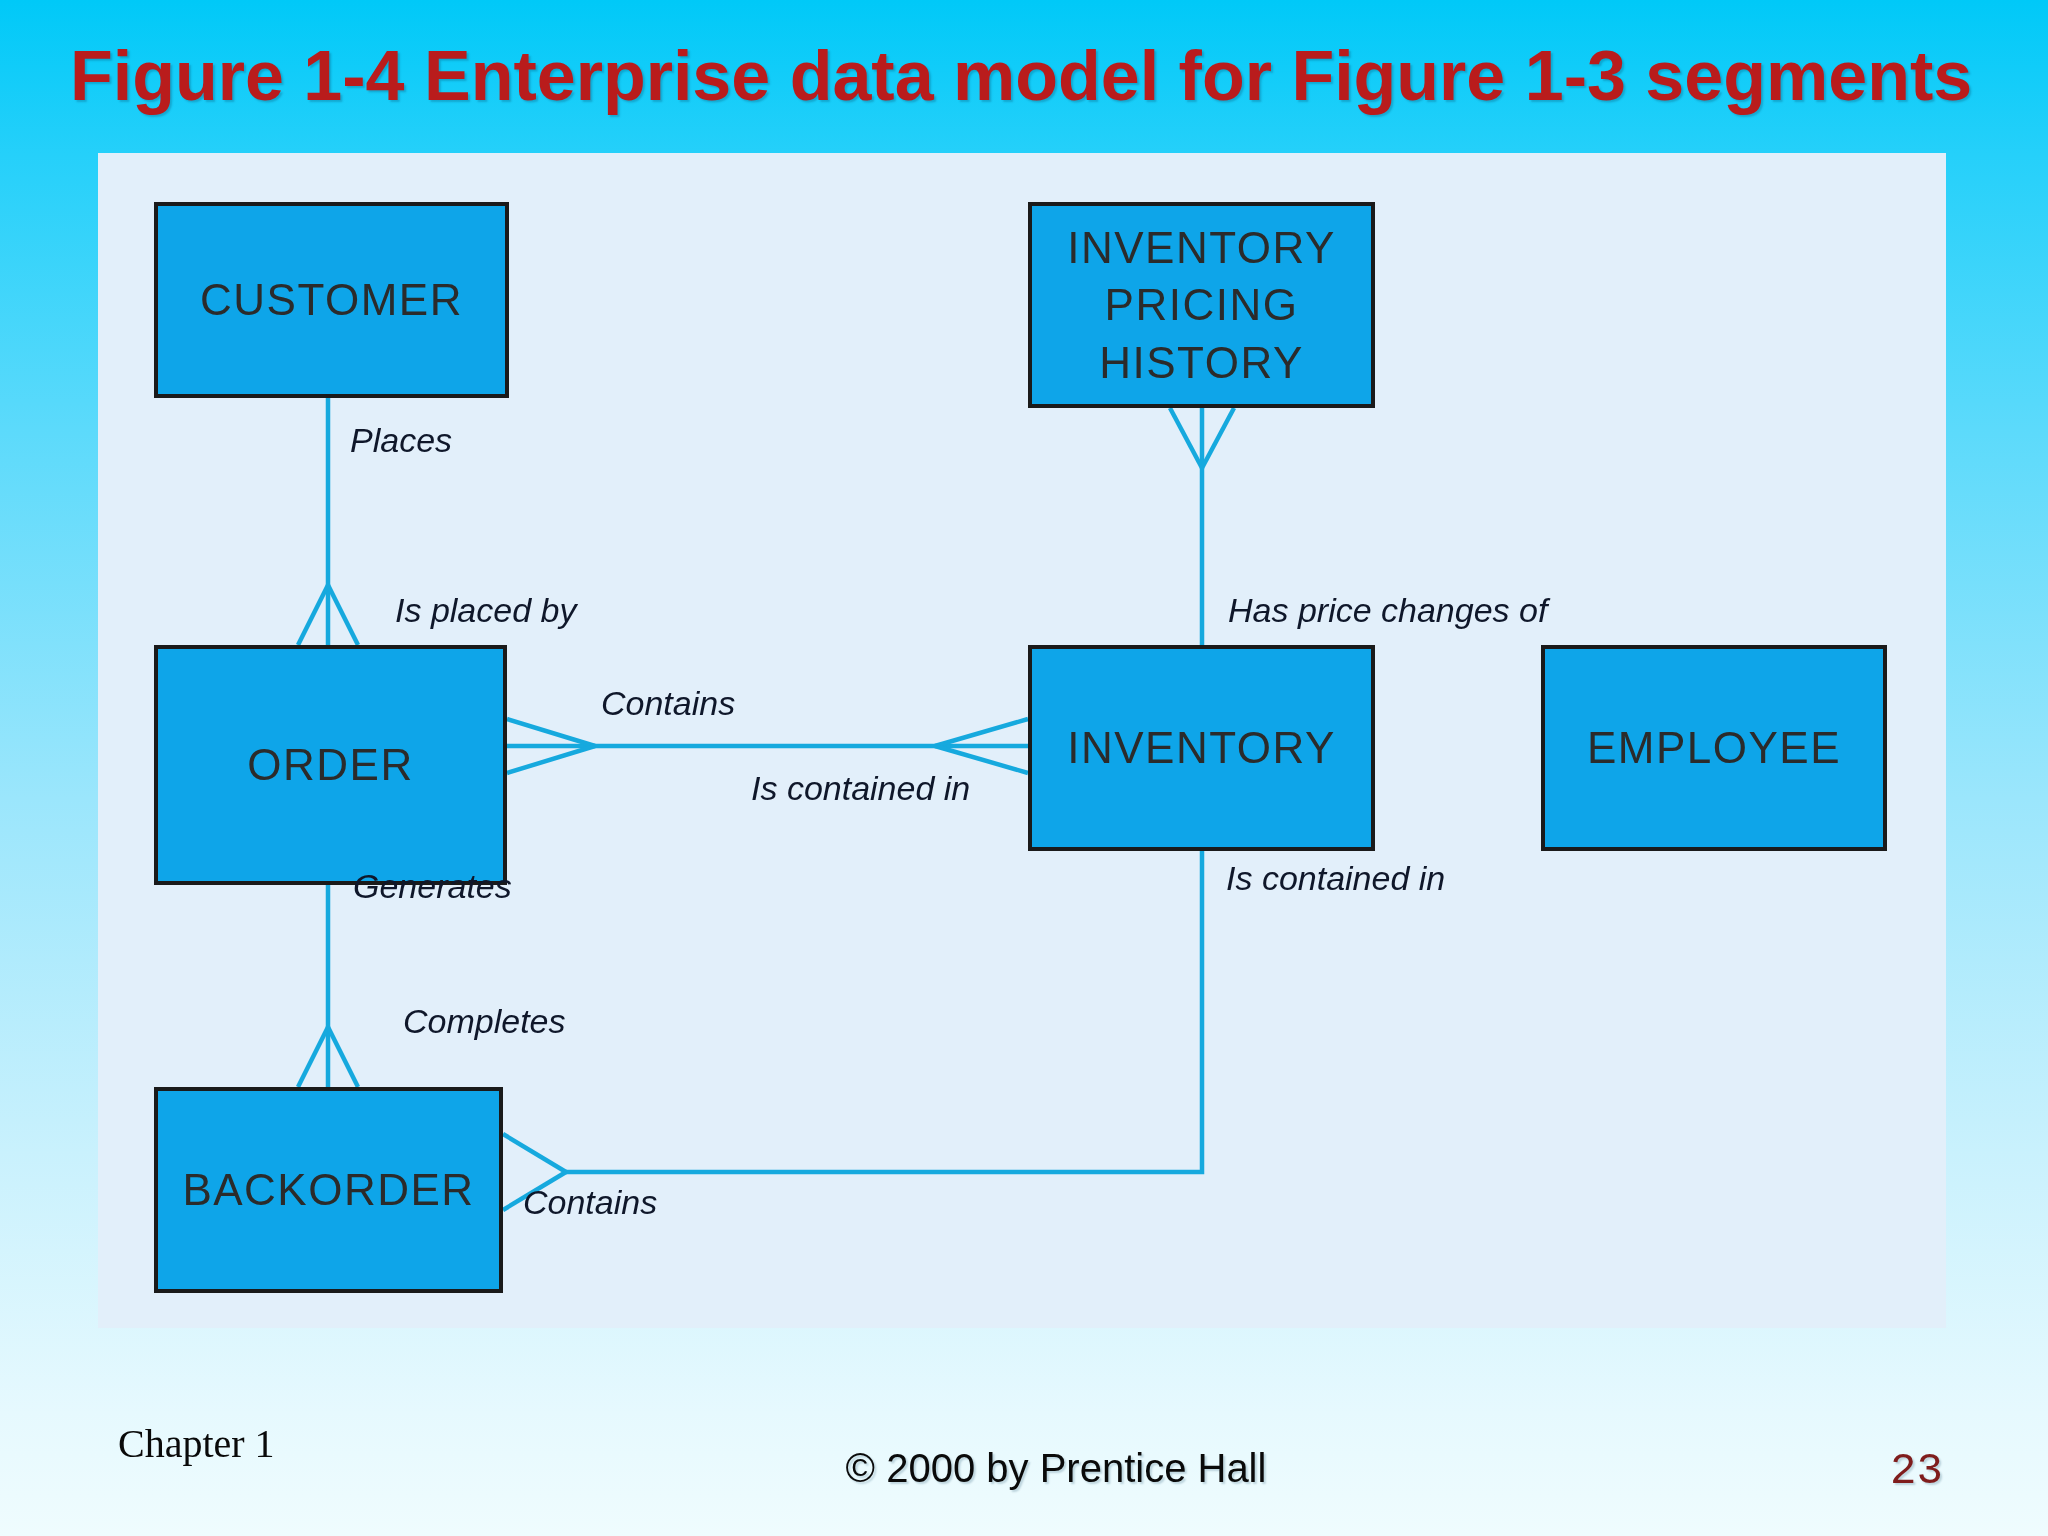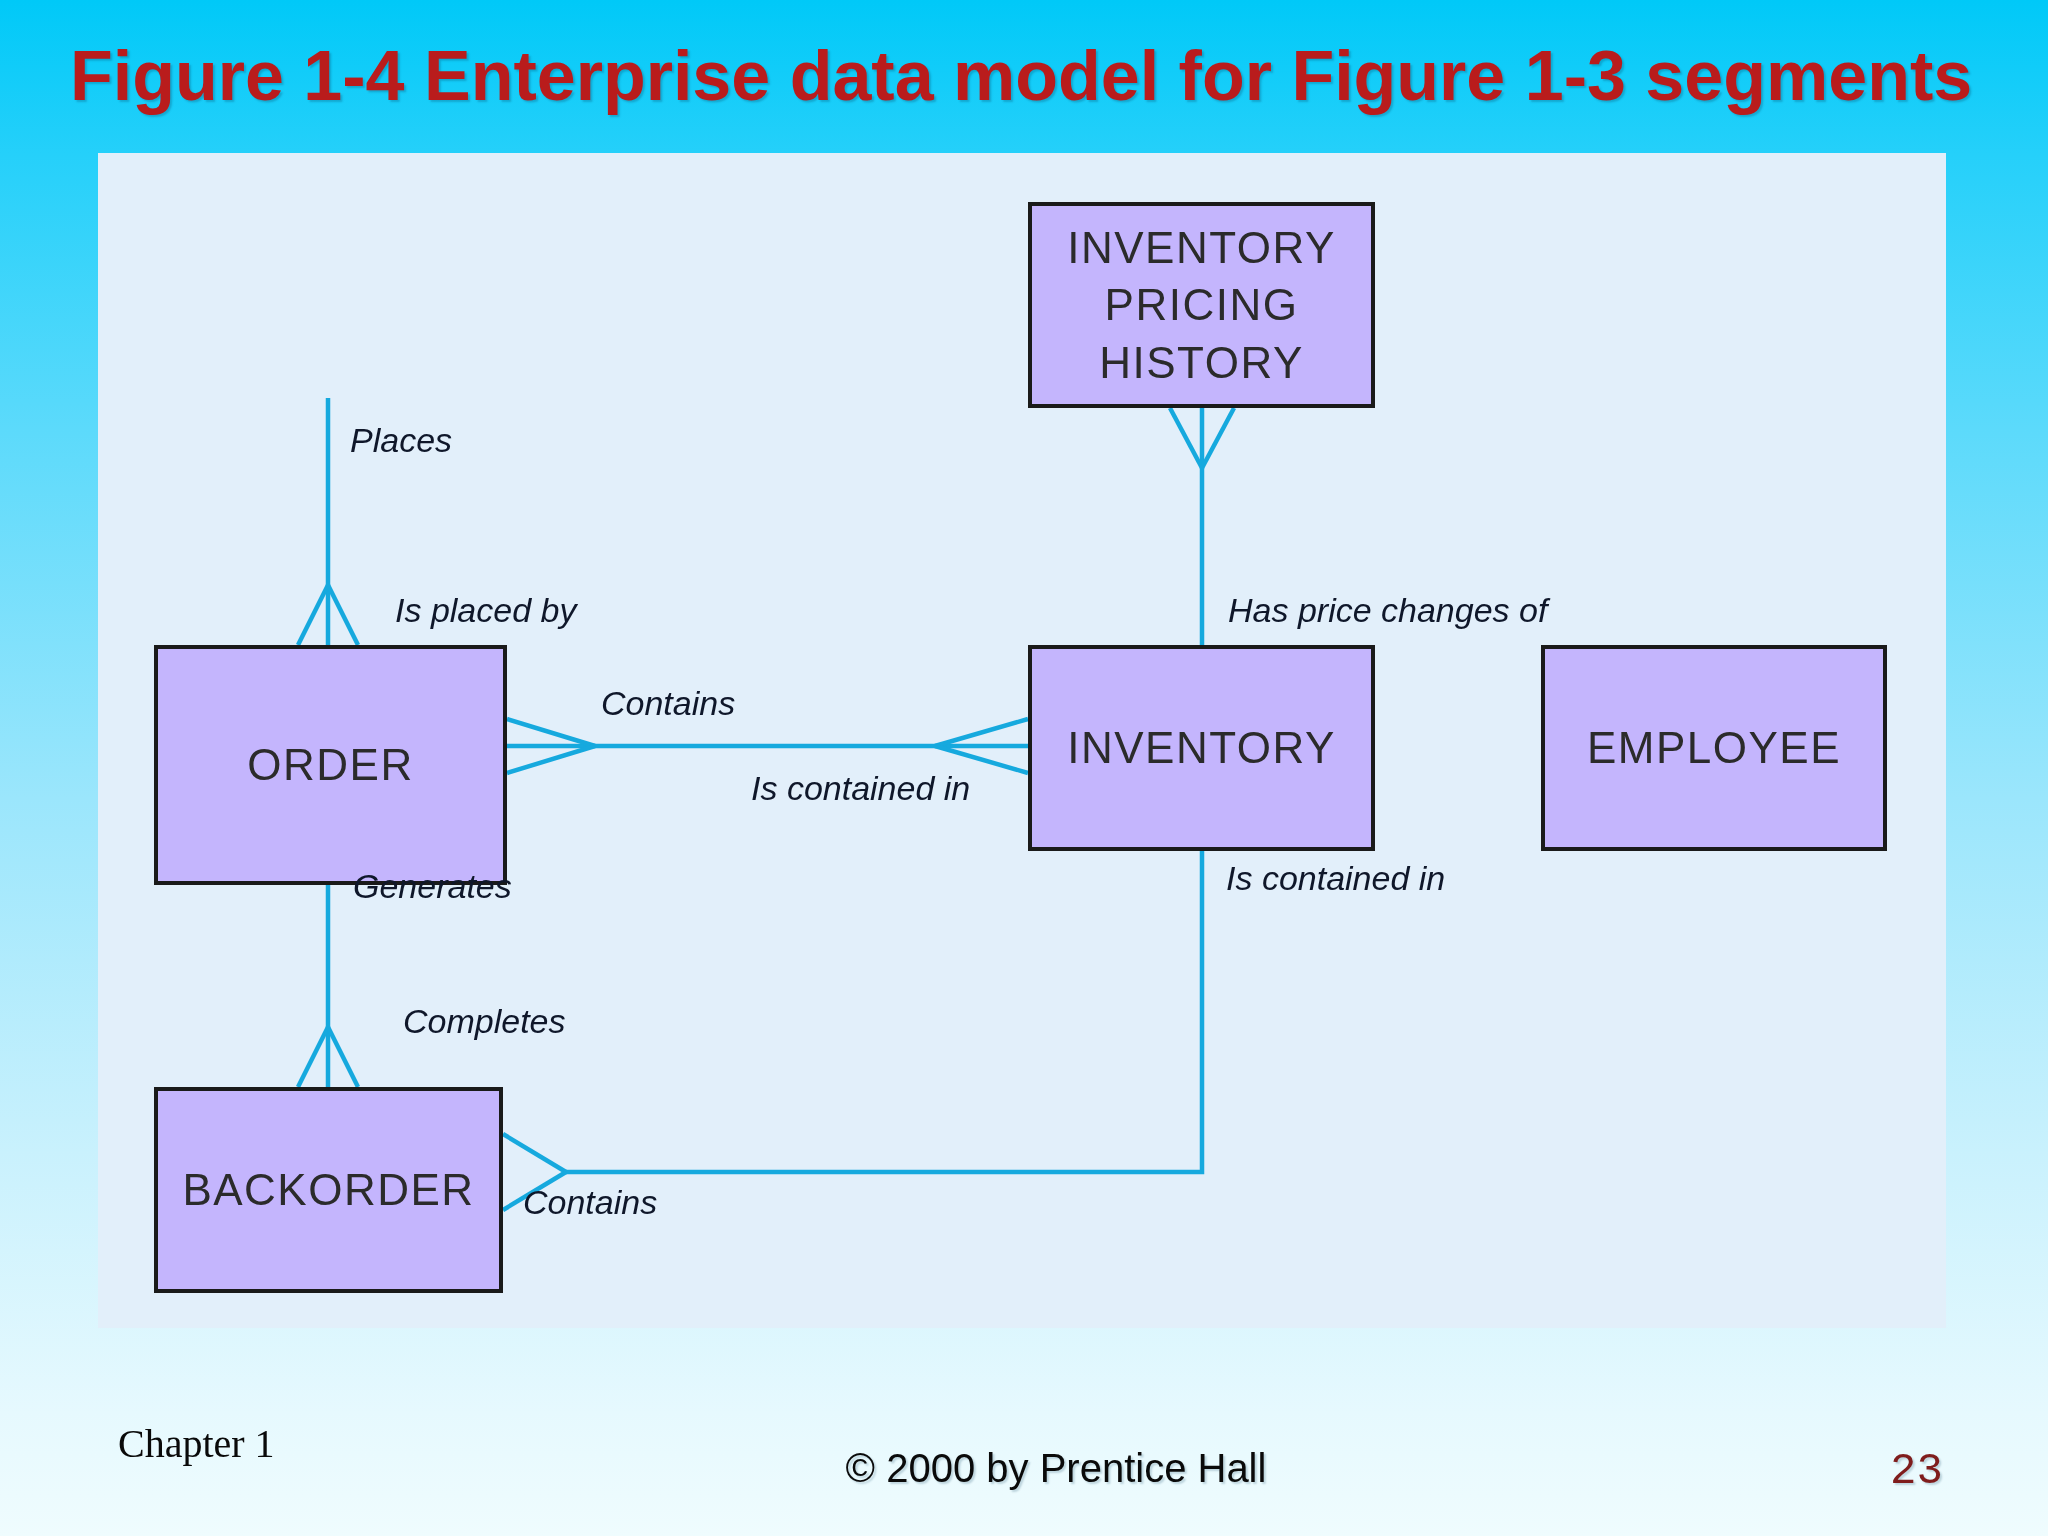--- a/index.html
+++ b/index.html
@@ -23,21 +23,21 @@
   .diagram-panel {
     position: absolute;
     left: 98px; top: 153px; width: 1848px; height: 1175px;
     background: #e2effa;
   }
 
   .connector-layer { position: absolute; left: 0; top: 0; width: 100%; height: 100%; }
 
   .entity-box {
     position: absolute;
-    background: #c4b5fd;
+    background: #0ea5e9;
     border: 4px solid #1a1a1a;
     display: flex; align-items: center; justify-content: center;
     text-align: center;
     font-size: 44px; color: #2b2b2b; letter-spacing: 1.5px;
     line-height: 1.3;
   }
   .entity-customer  { left: 56px;   top: 49px;  width: 355px; height: 196px; }
   .entity-history   { left: 930px;  top: 49px;  width: 347px; height: 206px; padding: 0 30px; }
   .entity-order     { left: 56px;   top: 492px; width: 353px; height: 240px; }
   .entity-inventory { left: 930px;  top: 492px; width: 347px; height: 206px; }
@@ -106,20 +106,23 @@
       <line x1="230" y1="698" x2="230" y2="934"></line>
       <line x1="230" y1="874" x2="200" y2="934"></line>
       <line x1="230" y1="874" x2="260" y2="934"></line>
 
       <polyline points="1104,698 1104,1019 468,1019"></polyline>
       <line x1="468" y1="1019" x2="405" y2="981"></line>
       <line x1="468" y1="1019" x2="405" y2="1057"></line>
     </g>
   </svg>
 
+  <div class="entity-box entity-customer">
+    <span>CUSTOMER</span>
+  </div>
   <div class="entity-box entity-history">
     <span>INVENTORY PRICING HISTORY</span>
   </div>
   <div class="entity-box entity-order">
     <span>ORDER</span>
   </div>
   <div class="entity-box entity-employee">
     <span>EMPLOYEE</span>
   </div>
   <div class="entity-box entity-inventory">

